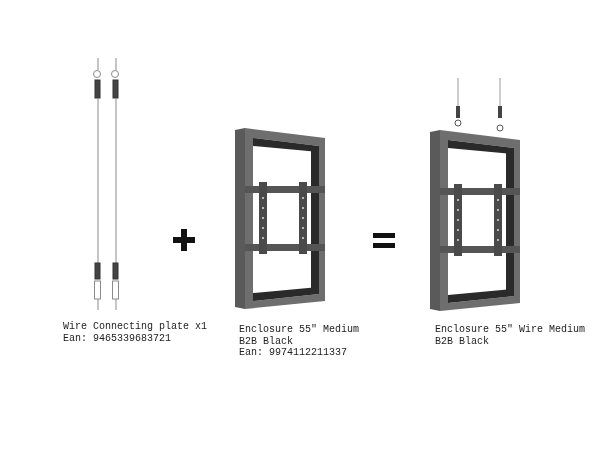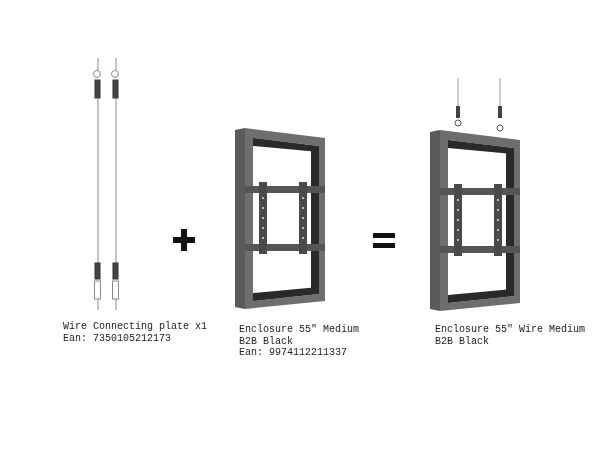--- a/index.html
+++ b/index.html
@@ -104,21 +104,21 @@
           <circle cx="70" cy="92" r="1"></circle>
           <circle cx="70" cy="102" r="1"></circle>
           <circle cx="70" cy="112" r="1"></circle>
       </g>
     </g>
   </svg>
 </div>
 
 <div class="abs caption" style="left:63px;top:321px;">
   <div>Wire Connecting plate x1</div>
-  <div>Ean: 7350105212173</div>
+  <div>Ean: 9465339683721</div>
 </div>
 
 <div class="abs caption" style="left:239px;top:324px;">
   <div>Enclosure 55" Medium</div>
   <div>B2B Black</div>
   <div>Ean: 9974112211337</div>
 </div>
 
 <div class="abs caption" style="left:435px;top:324px;">
   <div>Enclosure 55" Wire Medium</div>

